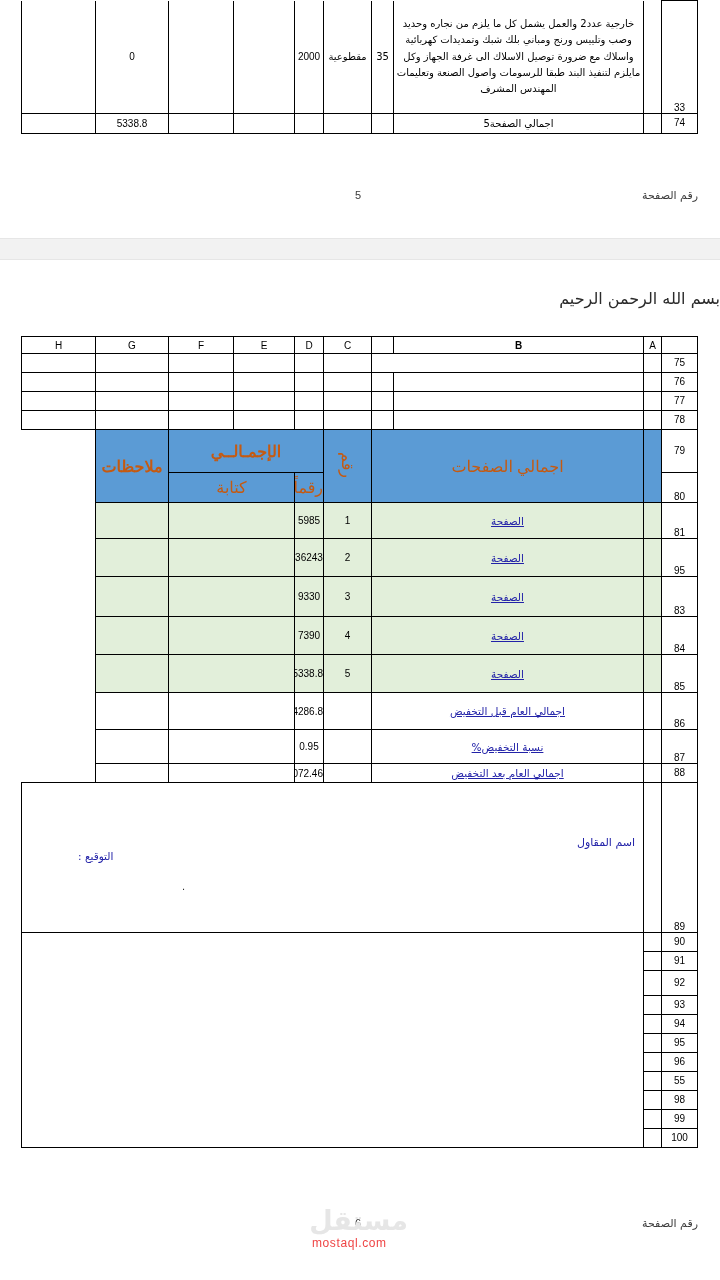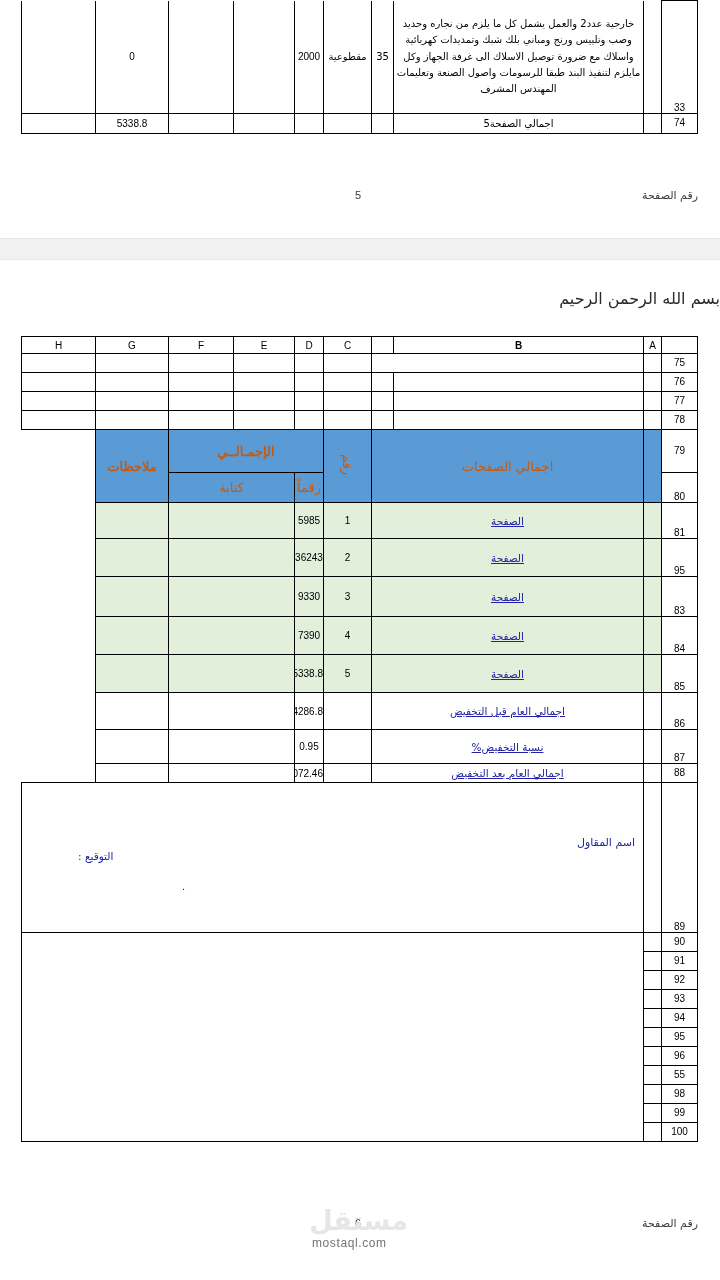--- a/index.html
+++ b/index.html
@@ -116,23 +116,23 @@
     font-size: 16px;
     color: #2b2b2b;
     font-family: "DejaVu Sans", sans-serif;
   }
 
   
   #bottom-table { position: absolute; top: 336px; right: 22px; width: 676px; }
   .blue { background: #5B9BD5 !important; }
   .blue-txt {
     color: #C55A11;
-    font-size: 13px;
-    direction: rtl;
-    font-family: Liberation Sans, sans-serif;
+    font-size: 16px;
+    direction: rtl;
+    font-family: Liberation Serif, serif;
     letter-spacing: .4px;
   }
   .blue-txt.b { font-weight: bold; }
   .vert {
     writing-mode: vertical-rl;
     text-orientation: mixed;
     display: inline-block;
   }
   .green { background: #E2EFDA !important; }
   .lnk {
@@ -179,21 +179,21 @@
     user-select: none;
   }
   .watermark .wm-ar {
     font-size: 27px; line-height: 30px;
     font-family: "DejaVu Sans", sans-serif;
     color: #E6E6E6; direction: rtl; font-weight: bold;
   }
   .watermark .wm-en {
     font-size: 12px; line-height: 14px; letter-spacing: .6px;
     font-family: "Liberation Sans", sans-serif;
-    color: #737373;
+    color: #ef4444;
   }
 </style>
 </head>
 <body>
 
 <div class="page">
 
   <table class="sheet" id="top-table">
     <colgroup>
       <col style="width:36px">
@@ -441,21 +441,21 @@
       <tr>
         <td class="rownum" style="height:19px;vertical-align:middle">90</td>
         <td></td>
         <td colspan="8" rowspan="11" class="emptyblock"></td>
       </tr>
       <tr>
         <td class="rownum" style="height:19px;vertical-align:middle">91</td>
         <td></td>
       </tr>
       <tr>
-        <td class="rownum" style="height:19px;vertical-align:middle">92</td>
+        <td class="rownum" style="height:25px;vertical-align:middle">92</td>
         <td></td>
       </tr>
       <tr>
         <td class="rownum" style="height:19px;vertical-align:middle">93</td>
         <td></td>
       </tr>
       <tr>
         <td class="rownum" style="height:19px;vertical-align:middle">94</td>
         <td></td>
       </tr>

